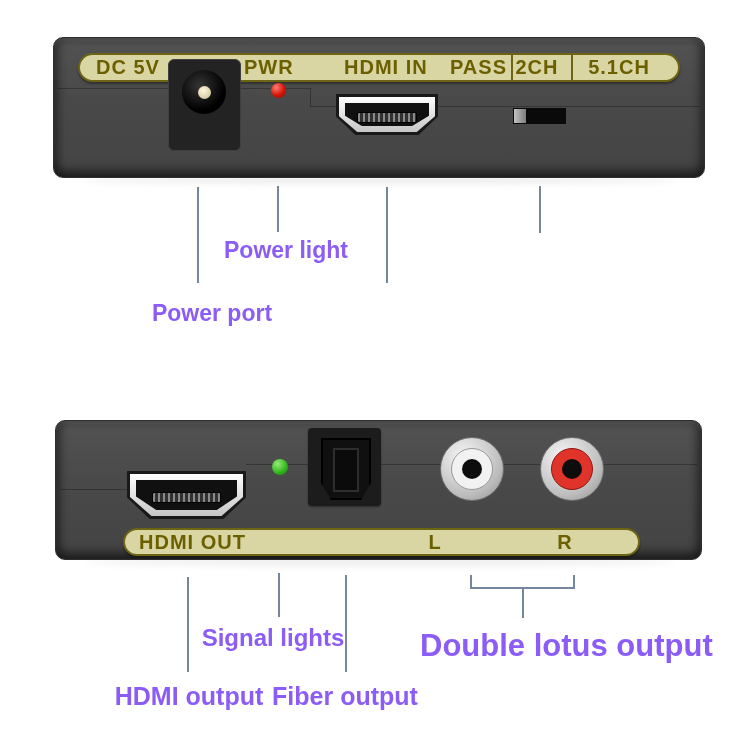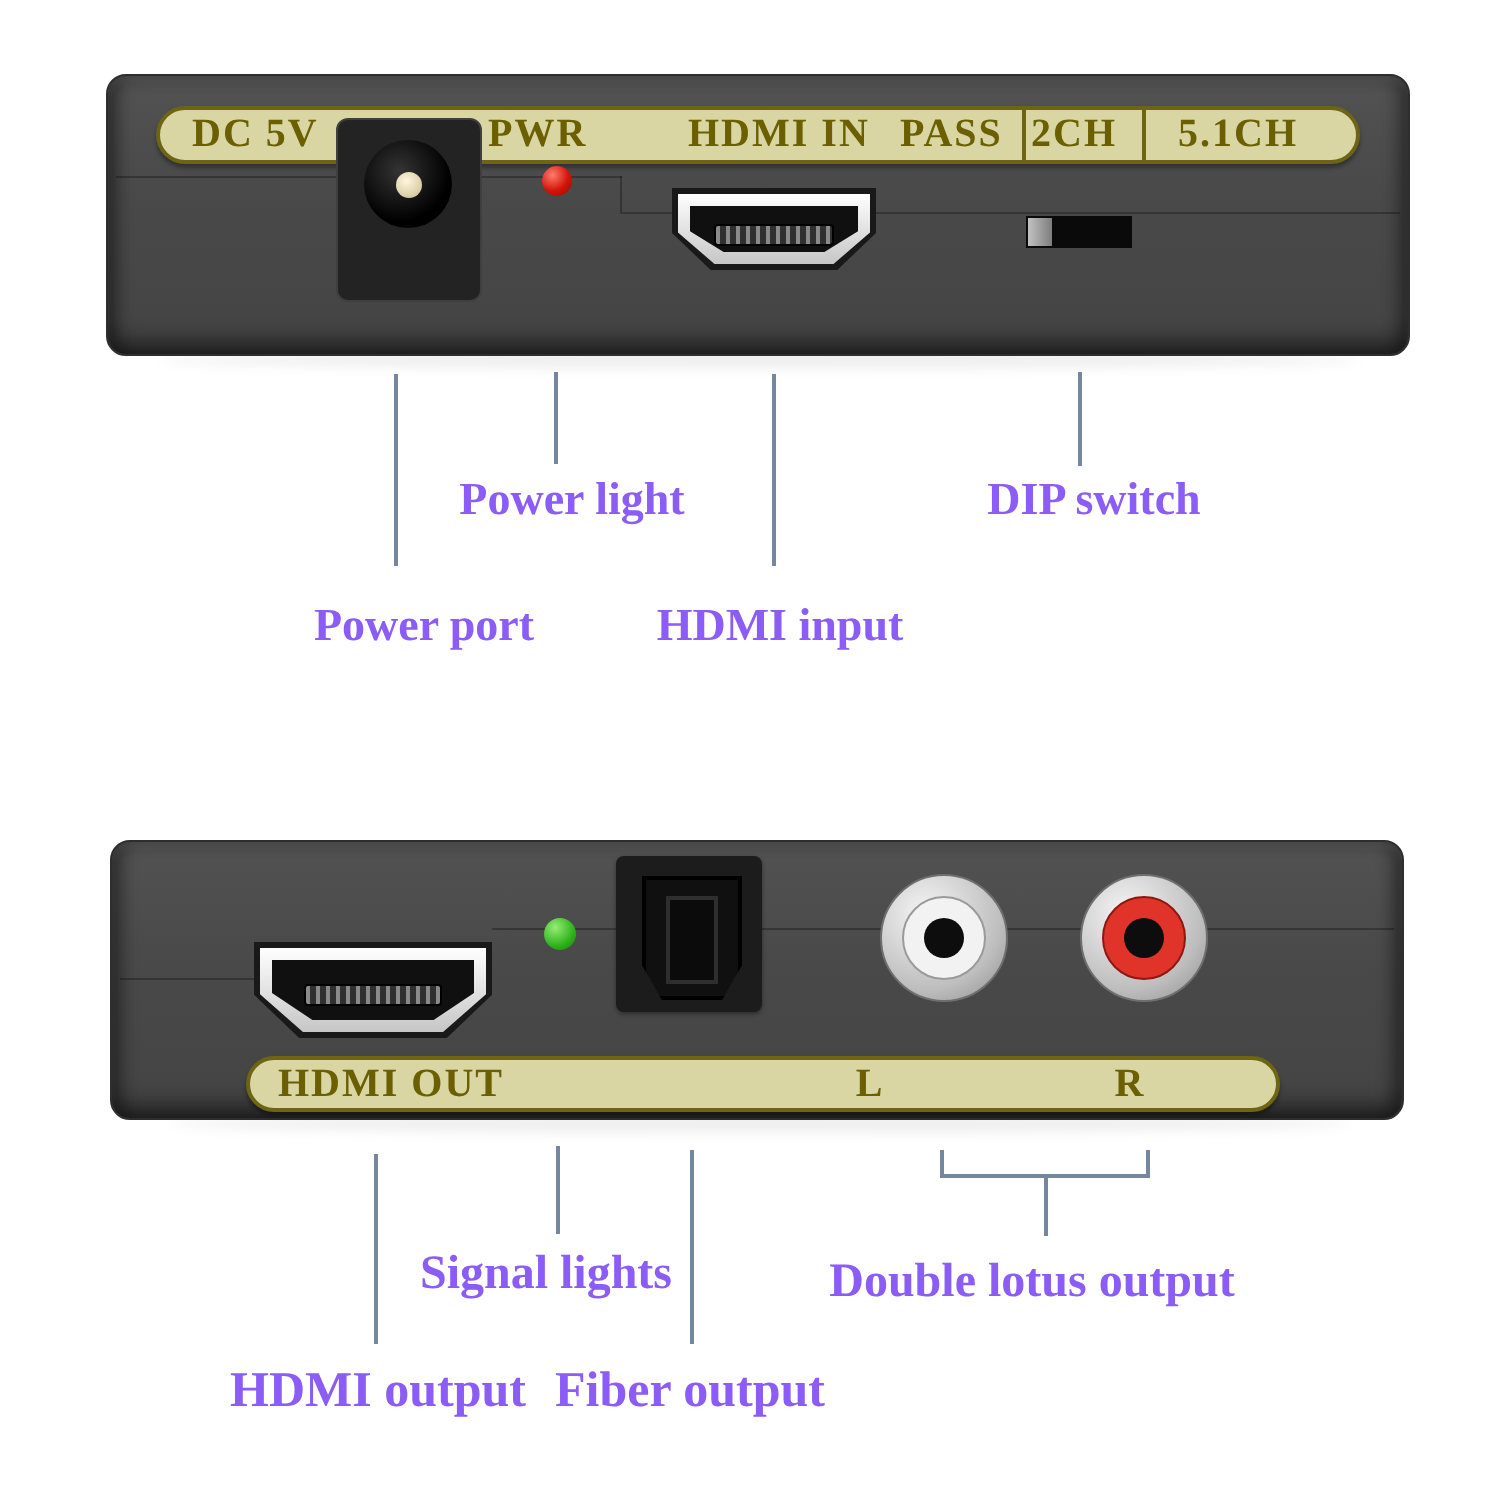--- a/index.html
+++ b/index.html
@@ -1,17 +1,17 @@
 <!DOCTYPE html>
 <html><head>
 <meta charset="utf-8">
 <style>
   html,body{margin:0;padding:0;background:#fff;}
   #stage{position:relative;width:750px;height:750px;background:#ffffff;overflow:hidden;
-         font-family:Liberation Serif, serif;}
+         font-family:Liberation Sans, sans-serif;}
   .device{position:absolute;border-radius:10px;border:1px solid #2e2e2e;
           background:linear-gradient(180deg,#525252 0%,#494949 45%,#444444 100%);
           box-shadow:inset 0 3px 3px rgba(255,255,255,.07),
                      inset -5px 0 8px rgba(0,0,0,.30),
                      inset 5px 0 8px rgba(0,0,0,.30),
                      inset 0 -8px 10px rgba(0,0,0,.38);}
   .seam{position:absolute;background:rgba(0,0,0,.28);z-index:1;}
   .strip{position:absolute;background:#d9d6a4;border:2px solid #6d6414;border-radius:15px;
          box-shadow:0 2px 2px rgba(0,0,0,.35);z-index:2;}
   .strip span{position:absolute;top:0;color:#6b5f00;font-weight:bold;font-size:20px;
@@ -84,23 +84,21 @@
                   background:linear-gradient(90deg,#c2c2c2,#7d7d7d);"></div>
     </div>
   </div>
 
   <div class="leader" style="left:197px;top:187px;height:96px;"></div>
   <div class="leader" style="left:277px;top:186px;height:46px;"></div>
   <div class="leader" style="left:386px;top:187px;height:96px;"></div>
   <div class="leader" style="left:539px;top:186px;height:47px;"></div>
 
   <div class="ann sm" style="left:206px;top:237px;width:160px;">Power light</div>
-  <div class="ann sm" style="left:467px;top:237px;width:160px;">DIP switch</div>
   <div class="ann sm" style="left:132px;top:300px;width:160px;">Power port</div>
-  <div class="ann sm" style="left:310px;top:300px;width:160px;">HDMI input</div>
 
   <div class="shadowline" style="left:85px;top:558px;width:590px;"></div>
   <div class="device" style="left:55px;top:420px;width:645px;height:138px;">
 
     <div class="seam" style="left:4px;top:68px;width:70px;height:1px;"></div>
     <div class="seam" style="left:190px;top:43px;width:451px;height:1px;"></div>
 
     <div class="comp" style="left:71px;top:50px;width:119px;height:48px;">
       <div class="hdmi-outer"></div>
       <div class="hdmi-metal"></div>
@@ -142,17 +140,17 @@
   <div class="leader" style="left:187px;top:577px;height:95px;"></div>
   <div class="leader" style="left:278px;top:573px;height:44px;"></div>
   <div class="leader" style="left:345px;top:575px;height:97px;"></div>
 
   <div class="hleader" style="left:470px;top:587px;width:105px;"></div>
   <div class="leader" style="left:470px;top:575px;height:14px;"></div>
   <div class="leader" style="left:573px;top:575px;height:14px;"></div>
   <div class="leader" style="left:522px;top:587px;height:31px;"></div>
 
   <div class="ann lg" style="left:193px;top:624px;width:160px;font-size:24px;">Signal lights</div>
-  <div class="ann lg" style="left:396px;top:628px;width:240px;font-size:24px;text-align:center;">Double lotus output</div>
+  <div class="ann lg" style="left:420px;top:628px;width:240px;font-size:31px;text-align:center;">Double lotus output</div>
   <div class="ann lg" style="left:99px;top:682px;width:180px;">HDMI output</div>
   <div class="ann lg" style="left:255px;top:682px;width:180px;">Fiber output</div>
 
 </div>
 
 </body></html>

